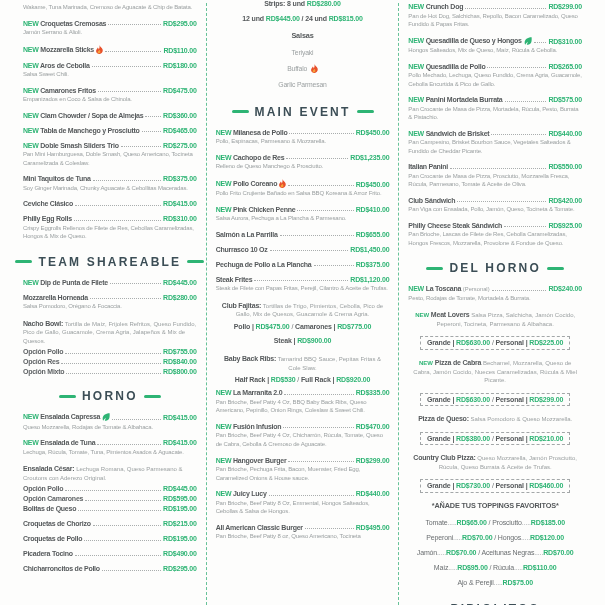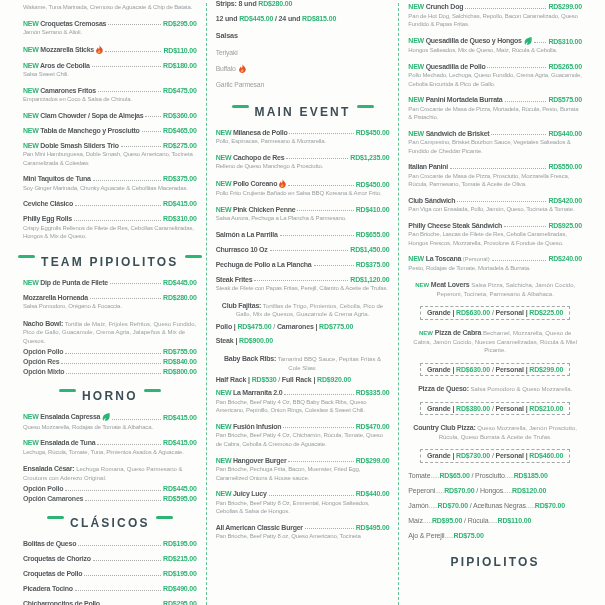--- a/index.html
+++ b/index.html
@@ -14,28 +14,28 @@
   .item.option{margin-bottom:3px}
   .row{display:flex;align-items:flex-end}
   .nm{font-weight:bold;font-size:7px;letter-spacing:-0.25px;color:#55595b;white-space:nowrap}
   .option .nm{font-weight:bold;color:#606466}
   .new{color:#2eb474;font-weight:bold}
   .sfx{font-weight:normal;font-size:5.8px;color:#9ba0a1;letter-spacing:0}
   .leader{flex:1;min-width:6px;border-bottom:1.2px dotted #a9adad;margin:0 2px 1.5px}
   .price{font-weight:bold;font-size:7px;letter-spacing:-0.2px;color:#2eb474;white-space:nowrap}
   .desc{font-size:6px;letter-spacing:-0.15px;color:#9ba0a1;line-height:1.42;margin-top:1.5px}
   .desc.orphan{margin-bottom:8px;margin-top:0}
-  .sec{display:flex;align-items:flex-start;justify-content:center;gap:6px;margin:14px 0 10px}
+  .sec{display:flex;align-items:center;justify-content:center;gap:6px;margin:14px 0 10px}
   .sec-t{font-size:12px;font-weight:bold;letter-spacing:2.2px;color:#3c4e56;white-space:nowrap}
   .dash{width:17px;height:3px;background:#2eb474;border-radius:1.5px;flex:0 0 auto}
   .group{font-size:6px;line-height:1.4;margin-bottom:3px;color:#9ba0a1}
   .gname{font-weight:bold;font-size:7px;letter-spacing:-0.2px;color:#55595b}
   .gdesc{color:#9ba0a1}
   .group.gc{text-align:center;margin-top:7px;padding:0 4px}
-  .cline{text-align:left;font-size:7px;letter-spacing:-0.15px;margin-bottom:4px;line-height:1.5}
+  .cline{text-align:center;font-size:7px;letter-spacing:-0.15px;margin-bottom:4px;line-height:1.5}
   .cline.cut{margin-top:-4px}
   .c-sub{font-size:7.3px;margin:7px 0 6px}
   .c-opt{font-size:6.8px;margin-bottom:6px}
   .c-top{margin-bottom:4.5px}
   .s-d{font-weight:bold;color:#55595b}
   .s-n{color:#6a6e70}
   .s-g{font-weight:bold;color:#2eb474}
   .s-r{color:#9ba0a1}
   .pboxw{text-align:center;margin:1px 0 8px}
   .pbox{display:inline-block;border:1px dashed #a3a7a8;padding:2px 6px 2.5px;font-size:7px;letter-spacing:-0.15px}
@@ -122,21 +122,21 @@
       <div class="item">
         <div class="row">
           <span class="nm"><span class="nmt">Philly Egg Rolls</span></span>
           <span class="leader"></span>
           <span class="price">RD$310.00</span>
         </div>
         <div class="desc">Crispy Eggrolls Rellenos de Filete de Res, Cebollas Caramelizadas, Hongos &amp; Mix de Queso.</div>
       </div>
       <div class="sec">
         <span class="dash"></span>
-        <span class="sec-t">TEAM PIPIOLITOS</span>
+        <span class="sec-t">TEAM SHAREABLE</span>
         <span class="dash"></span>
       </div>
       <div class="item">
         <div class="row">
           <span class="nm"><span class="new">NEW</span> <span class="nmt">Dip de Punta de Filete</span></span>
           <span class="leader"></span>
           <span class="price">RD$445.00</span>
         </div>
       </div>
       <div class="item">
@@ -199,25 +199,20 @@
           <span class="leader"></span>
           <span class="price">RD$445.00</span>
         </div>
       </div>
       <div class="item option">
         <div class="row">
           <span class="nm"><span class="nmt">Opción Camarones</span></span>
           <span class="leader"></span>
           <span class="price">RD$595.00</span>
         </div>
-      </div>
-      <div class="sec">
-        <span class="dash"></span>
-        <span class="sec-t">CLÁSICOS</span>
-        <span class="dash"></span>
       </div>
       <div class="item">
         <div class="row">
           <span class="nm"><span class="nmt">Bolitas de Queso</span></span>
           <span class="leader"></span>
           <span class="price">RD$195.00</span>
         </div>
       </div>
       <div class="item">
         <div class="row">
@@ -433,36 +428,42 @@
         <div class="desc">Pan Viga con Ensalada, Pollo, Jamón, Queso, Tocineta &amp; Tomate.</div>
       </div>
       <div class="item">
         <div class="row">
           <span class="nm"><span class="nmt">Philly Cheese Steak Sándwich</span></span>
           <span class="leader"></span>
           <span class="price">RD$925.00</span>
         </div>
         <div class="desc">Pan Brioche, Lascas de Filete de Res, Cebolla Caramelizadas, Hongos Frescos, Mozzarella, Provolone &amp; Fondue de Queso.</div>
       </div>
+      <div class="sec">
+        <span class="dash"></span>
+        <span class="sec-t">DEL HORNO</span>
+        <span class="dash"></span>
+      </div>
       <div class="item">
         <div class="row">
           <span class="nm"><span class="new">NEW</span> <span class="nmt">La Toscana</span> <span class="sfx">(Personal)</span></span>
           <span class="leader"></span>
           <span class="price">RD$240.00</span>
         </div>
         <div class="desc">Pesto, Rodajas de Tomate, Mortadela &amp; Burrata.</div>
       </div>
       <div class="group gc"><span class="new">NEW</span> <span class="gname">Meat Lovers</span> <span class="gdesc">Salsa Pizza, Salchicha, Jamón Cocido, Peperoni, Tocineta, Parmesano &amp; Albahaca.</span></div>
       <div class="pboxw"><div class="pbox"><span class="s-d">Grande | </span><span class="s-g">RD$630.00</span><span class="s-n"> / </span><span class="s-d">Personal | </span><span class="s-g">RD$225.00</span></div></div>
       <div class="group gc"><span class="new">NEW</span> <span class="gname">Pizza de Cabra</span> <span class="gdesc">Bechamel, Mozzarella, Queso de Cabra, Jamón Cocido, Nueces Caramelizadas, Rúcula &amp; Miel Picante.</span></div>
       <div class="pboxw"><div class="pbox"><span class="s-d">Grande | </span><span class="s-g">RD$630.00</span><span class="s-n"> / </span><span class="s-d">Personal | </span><span class="s-g">RD$299.00</span></div></div>
       <div class="group gc"><span class="gname">Pizza de Queso:</span> <span class="gdesc">Salsa Pomodoro &amp; Queso Mozzarella.</span></div>
       <div class="pboxw"><div class="pbox"><span class="s-d">Grande | </span><span class="s-g">RD$380.00</span><span class="s-n"> / </span><span class="s-d">Personal | </span><span class="s-g">RD$210.00</span></div></div>
       <div class="group gc"><span class="gname">Country Club Pizza:</span> <span class="gdesc">Queso Mozzarella, Jamón Prosciutto, Rúcula, Queso Burrata &amp; Aceite de Trufas.</span></div>
       <div class="pboxw"><div class="pbox"><span class="s-d">Grande | </span><span class="s-g">RD$730.00</span><span class="s-n"> / </span><span class="s-d">Personal | </span><span class="s-g">RD$460.00</span></div></div>
+      <div class="cline c-sub"><span class="s-d">*AÑADE TUS TOPPINGS FAVORITOS*</span></div>
       <div class="cline c-top"><span class="s-n">Tomate</span><span class="s-r">.....</span><span class="s-g">RD$65.00</span><span class="s-n"> / </span><span class="s-n">Prosciutto</span><span class="s-r">.....</span><span class="s-g">RD$185.00</span></div>
       <div class="cline c-top"><span class="s-n">Peperoni</span><span class="s-r">.....</span><span class="s-g">RD$70.00</span><span class="s-n"> / </span><span class="s-n">Hongos</span><span class="s-r">.....</span><span class="s-g">RD$120.00</span></div>
       <div class="cline c-top"><span class="s-n">Jamón</span><span class="s-r">.....</span><span class="s-g">RD$70.00</span><span class="s-n"> / </span><span class="s-n">Aceitunas Negras</span><span class="s-r">.....</span><span class="s-g">RD$70.00</span></div>
       <div class="cline c-top"><span class="s-n">Maíz</span><span class="s-r">.....</span><span class="s-g">RD$95.00</span><span class="s-n"> / </span><span class="s-n">Rúcula</span><span class="s-r">.....</span><span class="s-g">RD$110.00</span></div>
       <div class="cline c-top"><span class="s-n">Ajo &amp; Perejil</span><span class="s-r">.....</span><span class="s-g">RD$75.00</span></div>
       <div class="sec">
         <span class="sec-t">PIPIOLITOS</span>
       </div>
     </div>
   </div>

